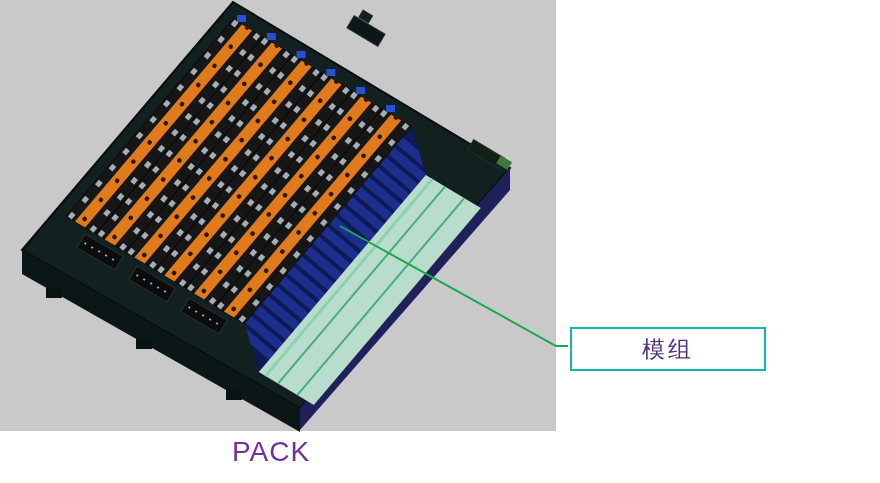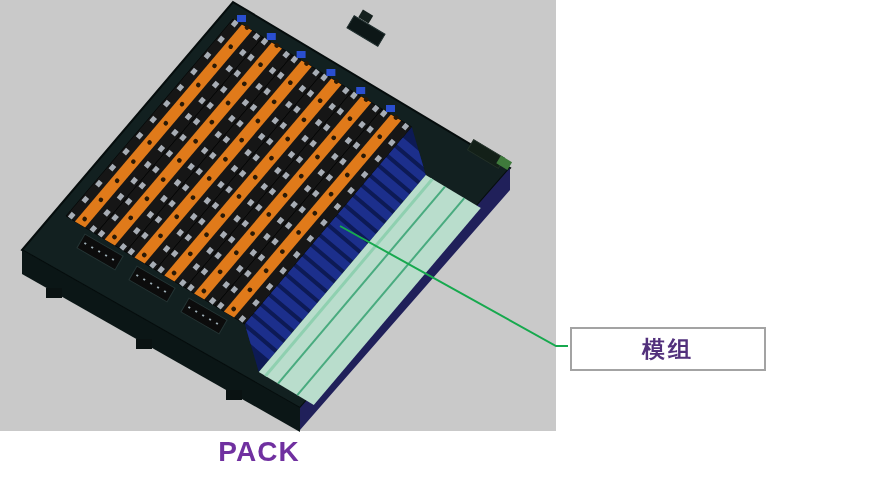--- a/index.html
+++ b/index.html
@@ -3,27 +3,27 @@
 <meta charset="utf-8">
 <style>
   html,body{margin:0;padding:0;background:#ffffff;}
   .stage{
     position:relative;width:880px;height:483px;background:#ffffff;overflow:hidden;
     font-family:"Liberation Sans","DejaVu Sans",sans-serif;
   }
   .stage svg{position:absolute;left:0;top:0;display:block;}
   .callout{
     position:absolute;left:570px;top:327px;width:192px;height:40px;
-    border:2px solid #a3a3a3;background:#ffffff;
+    border:2px solid #14b8a6;background:#ffffff;
     display:flex;align-items:center;justify-content:center;
-    font-size:23px;color:#52307c;letter-spacing:3px;font-weight:700;
+    font-size:23px;color:#52307c;letter-spacing:3px;font-weight:400;
   }
   .caption{
-    position:absolute;left:184px;top:436px;width:150px;text-align:center;
-    font-size:28px;font-weight:bold;color:#7030a0;letter-spacing:1px;
+    position:absolute;left:196px;top:436px;width:150px;text-align:center;
+    font-size:28px;font-weight:normal;color:#7030a0;letter-spacing:1px;
   }
 </style>
 </head>
 <body>
 
 <div class="stage">
 
   <svg width="880" height="483" viewBox="0 0 880 483">
     <defs>
       <clipPath id="wallClip">

